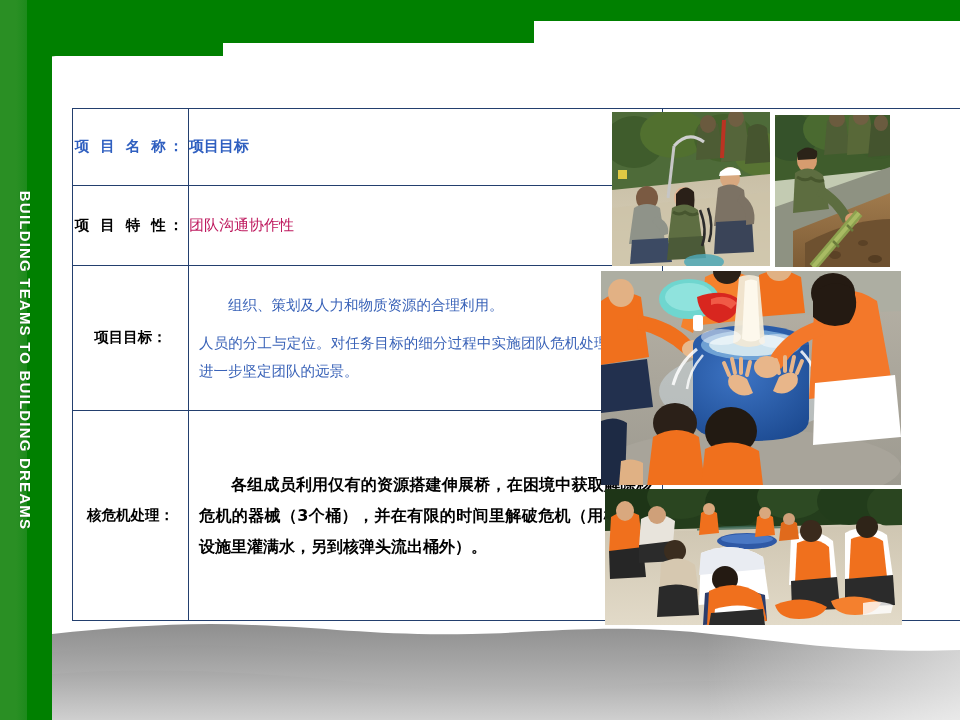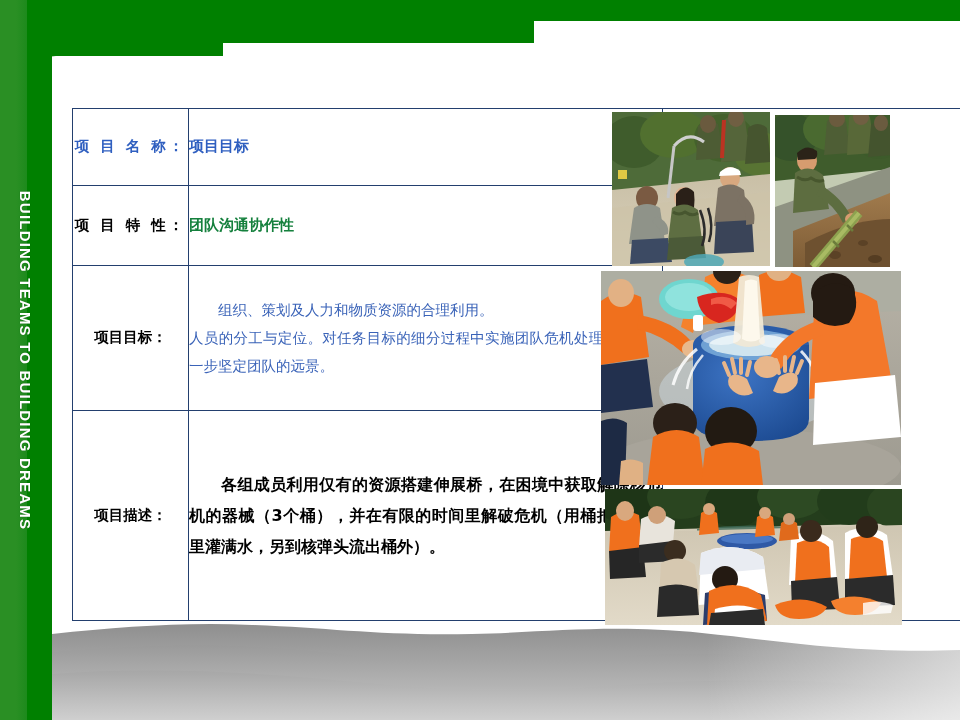--- a/index.html
+++ b/index.html
@@ -155,24 +155,24 @@
   .lbl.tight { letter-spacing: 0px; text-align: center; }
 
   .val {
     font-family: "DejaVu Sans", "Liberation Sans", sans-serif;
     font-size: 15px;
     line-height: 1.95;
     padding: 6px 10px 6px 9px;
     text-align: justify;
   }
   .val.blue { color: #2f5fc0; font-weight: bold; }
-  .val.black { color: #15803d; font-weight: bold; }
+  .val.black { color: #be185d; font-weight: normal; }
   .val.body-blue { color: #3a63b8; font-weight: normal; font-size: 14.5px; }
   .val.body-black { color: #000000; font-weight: bold; font-size: 16px; }
-  .val p { margin: 0; }
+  .val p { margin: 10px; }
   .val p.indent { text-indent: 2em; }
 
   
   .photo-cell { position: relative; padding: 0; }
 
   .photo-stack {
     position: absolute;
     left: 72px;
     top: 108px;
     width: 846px;
@@ -266,21 +266,21 @@
 
       <tr style="height:145px">
         <td class="lbl black tight">项目目标：</td>
         <td class="val body-blue">
           <p class="indent">组织、策划及人力和物质资源的合理利用。</p>
           <p>人员的分工与定位。对任务目标的细分过程中实施团队危机处理能力，进一步坚定团队的远景。</p>
         </td>
       </tr>
 
       <tr style="height:210px">
-        <td class="lbl black tight">项目描述：</td>
+        <td class="lbl black tight">核危机处理：</td>
         <td class="val body-black">
           <p class="indent">各组成员利用仅有的资源搭建伸展桥，在困境中获取解除核危机的器械（3个桶），并在有限的时间里解破危机（用桶把核设施里灌满水，另到核弹头流出桶外）。</p>
         </td>
       </tr>
     </tbody>
   </table>
 
   <div class="photo-stack">
 
     <div class="photo ph-top-left">

